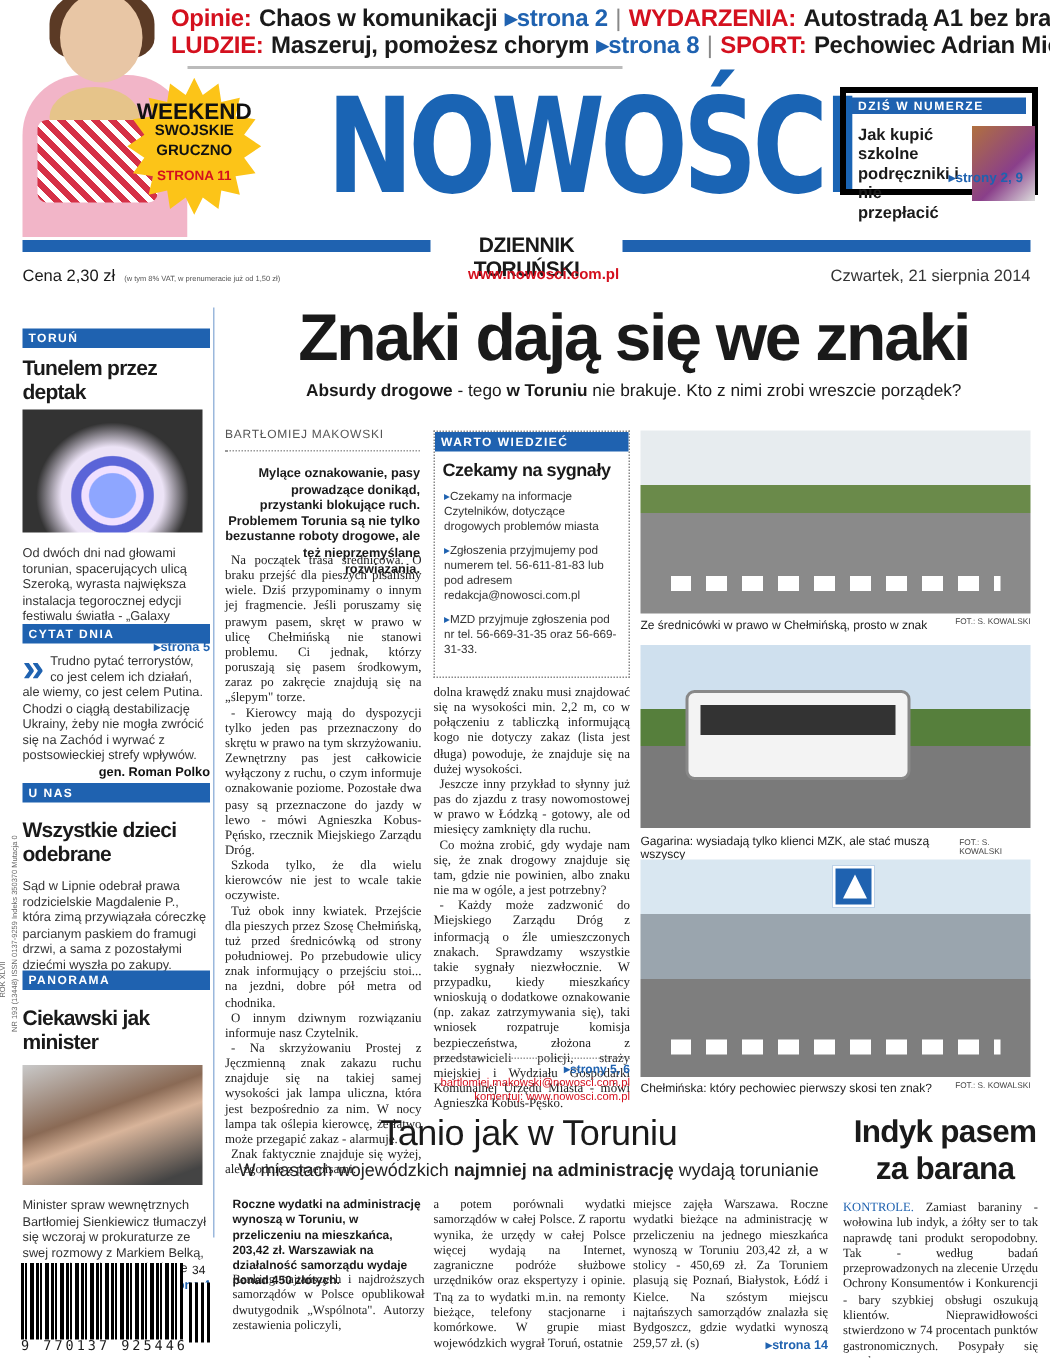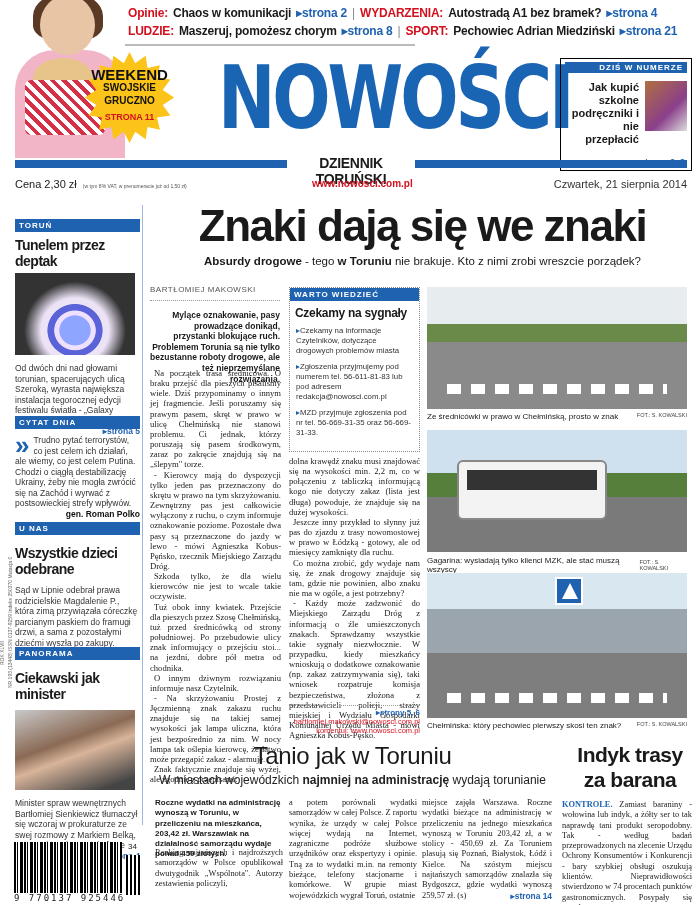--- a/index.html
+++ b/index.html
@@ -4,21 +4,21 @@
 <style>
   * { box-sizing: border-box; margin: 0; padding: 0; }
   html, body { width: 700px; height: 905px; background: #fff; overflow: hidden; }
   body { position: relative; font-family: "Liberation Sans", sans-serif; color: #1a1a1a; }
   .abs { position: absolute; }
   .red { color: #d4101e; }
   .arrow::before { content: "\25B8 "; color: #1f62b0; }
   .more { color: #1f62b0; font-weight: bold; white-space: nowrap; }
 
   
-  .teasers { left: 128px; top: 4px; width: 460px; font-size: 12px; font-weight: bold; line-height: 18px; text-align: center; }
+  .teasers { left: 114px; top: 4px; width: 460px; font-size: 16px; font-weight: bold; line-height: 18px; text-align: center; }
   .teasers .row { display: flex; gap: 5px; white-space: nowrap; letter-spacing: -0.2px; }
   .teasers .sep { color: #888; font-weight: normal; }
   .teasers .lnk { color: #1f62b0; font-weight: bold; }
   .topline { left: 125px; top: 44px; width: 290px; height: 2px; background: #bbb; }
 
   
   .woman { left: 5px; top: 0; width: 120px; height: 158px; overflow: hidden; }
   .woman .head { position: absolute; left: 35px; top: -5px; width: 55px; height: 60px; border-radius: 50%; background: #e8c6a5; }
   .woman .hair { position: absolute; left: 28px; top: -8px; width: 70px; height: 48px; border-radius: 50% 50% 30% 30%; background: #5b3a25; }
   .woman .body { position: absolute; left: 10px; top: 50px; width: 110px; height: 110px; border-radius: 40px 40px 0 0; background: #f2b5c8; }
@@ -29,21 +29,21 @@
   .star svg { position: absolute; left: 0; top: 0; }
   .star .txt { position: absolute; left: 0; top: 18px; width: 95px; text-align: center; font-weight: bold; line-height: 13px; }
   .star .w1 { font-size: 15px; color: #111; }
   .star .w2 { font-size: 10px; color: #111; }
   .star .w3 { font-size: 9px; color: #d4101e; margin-top: 4px; }
 
   
   .logo { left: 218px; top: 52px; width: 280px; height: 92px; font-family: "DejaVu Sans", sans-serif; font-weight: bold; font-size: 88px; color: #1a64b4; letter-spacing: -4px; line-height: 92px; transform: scaleX(0.78); transform-origin: left top; }
 
   
-  .dzis { left: 560px; top: 58px; width: 132px; height: 113px; border: 1px solid #000000; padding: 3px 4px; text-align: right; }
+  .dzis { left: 560px; top: 58px; width: 132px; height: 72px; border: 4px solid #000000; padding: 3px 4px; }
   .dzis .hdr { background: #1f62b0; color: #fff; font-size: 8px; font-weight: bold; letter-spacing: 1px; padding: 1px 4px; }
   .dzis .title { position: absolute; left: 8px; top: 22px; width: 70px; font-size: 11px; font-weight: bold; line-height: 13px; }
   .dzis .pic { position: absolute; left: 84px; top: 22px; width: 42px; height: 50px; background: linear-gradient(135deg,#b0703f,#8a3f8a 60%,#ddd); }
   .dzis .more { position: absolute; right: 6px; bottom: 3px; font-size: 9px; }
 
   
   .bar { top: 160px; height: 8px; background: #1f62b0; }
   .dziennik { left: 292px; top: 155px; width: 118px; text-align: center; font-size: 14px; font-weight: bold; letter-spacing: -0.3px; }
   .metaline { top: 178px; font-size: 11px; }
   .price small { font-size: 5px; color: #555; margin-left: 6px; }
@@ -101,21 +101,21 @@
   
   .tanio { left: 150px; top: 742px; width: 405px; text-align: center; font-size: 24px; letter-spacing: -0.3px; }
   .tdeck { left: 150px; top: 773px; width: 405px; text-align: center; font-size: 12px; color: #222; }
   .blead { left: 155px; top: 798px; width: 128px; font-size: 8px; line-height: 10.3px; font-weight: bold; }
   .bc1 { left: 155px; top: 848px; width: 128px; }
   .bc2 { left: 289px; top: 798px; width: 128px; }
   .bc3 { left: 422px; top: 798px; width: 130px; }
   .bottom .col { font-size: 8.4px; line-height: 10.3px; }
   .indyk { left: 565px; top: 742px; width: 130px; text-align: center; font-size: 21px; font-weight: bold; line-height: 25px; letter-spacing: -0.5px; }
   .ikol { left: 562px; top: 800px; width: 130px; }
-  .kontrole { color: #1f62b0; font-weight: bold; }
+  .kontrole { color: #1f62b0; font-weight: normal; }
 </style>
 </head>
 <body>
 
 <div class="abs teasers">
   <div class="row">
     <span class="red">Opinie:</span>
     <span>Chaos w komunikacji</span>
     <span class="lnk arrow">strona 2</span>
     <span class="sep">|</span>
@@ -274,18 +274,18 @@
   <span>W miastach wojewódzkich </span><b>najmniej na administrację</b><span> wydają torunianie</span>
 </div>
 <div class="bottom">
   <div class="abs blead">Roczne wydatki na administrację wynoszą w Toruniu, w przeliczeniu na mieszkańca, 203,42 zł. Warszawiak na działalność samorządu wydaje ponad 450 złotych.</div>
   <div class="abs col bc1">Ranking najtańszych i najdroższych samorządów w Polsce opublikował dwutygodnik „Wspólnota". Autorzy zestawienia policzyli,</div>
   <div class="abs col bc2">a potem porównali wydatki samorządów w całej Polsce. Z raportu wynika, że urzędy w całej Polsce więcej wydają na Internet, zagraniczne podróże służbowe urzędników oraz ekspertyzy i opinie. Tną za to wydatki m.in. na remonty bieżące, telefony stacjonarne i komórkowe. W grupie miast wojewódzkich wygrał Toruń, ostatnie</div>
   <div class="abs col bc3">
     <span>miejsce zajęła Warszawa. Roczne wydatki bieżące na administrację w przeliczeniu na jednego mieszkańca wynoszą w Toruniu 203,42 zł, a w stolicy - 450,69 zł. Za Toruniem plasują się Poznań, Białystok, Łódź i Kielce. Na szóstym miejscu najtańszych samorządów znalazła się Bydgoszcz, gdzie wydatki wynoszą 259,57 zł. (s)</span>
     <span class="more arrow" style="float:right;font-family:'Liberation Sans',sans-serif;">strona 14</span>
   </div>
-  <div class="abs indyk">Indyk trasy za barana</div>
+  <div class="abs indyk">Indyk pasem za barana</div>
   <div class="abs col ikol">
     <span class="kontrole">KONTROLE.</span><span> Zamiast baraniny - wołowina lub indyk, a żółty ser to tak naprawdę tani produkt seropodobny. Tak - według badań przeprowadzonych na zlecenie Urzędu Ochrony Konsumentów i Konkurencji - bary szybkiej obsługi oszukują klientów. Nieprawidłowości stwierdzono w 74 procentach punktów gastronomicznych. Posypały się mandaty.</span>
     <span class="more arrow" style="float:right;font-family:'Liberation Sans',sans-serif;">strona 13</span>
   </div>
 </div>
 
 </body></html>

